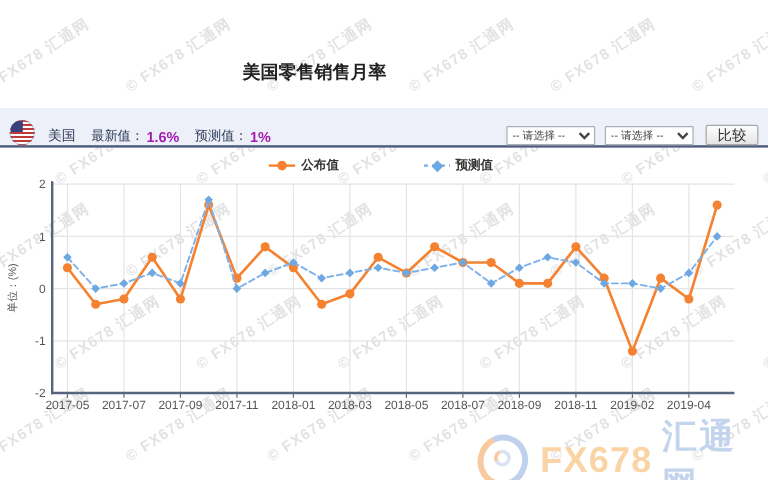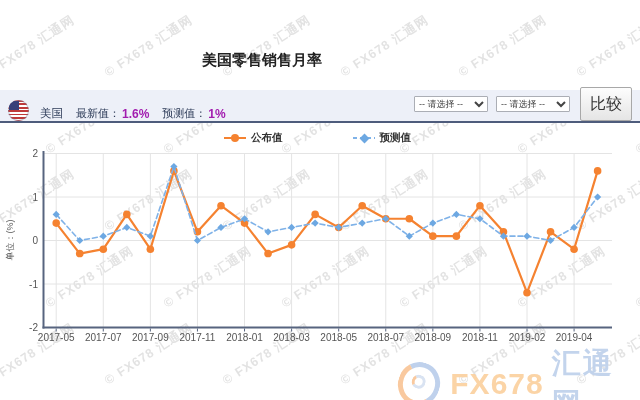--- a/index.html
+++ b/index.html
@@ -35,21 +35,21 @@
   .metric-label{margin-left:13px;}
   .metric-value{margin-left:2px;font-weight:bold;font-size:12px;color:#a21caf;}
   .bar-right{margin-left:auto;margin-right:8px;display:flex;align-items:center;}
   .compare-label{color:#ff6600;font-weight:bold;font-size:11px;margin-right:5px;}
   .compare-select{
     width:74px;height:16px;font-size:9px;color:#444;background:#fff;
     border:1px solid #abaeb5;border-radius:1px;margin-right:8px;
     font-family:"Liberation Sans","DejaVu Sans",sans-serif;
   }
   .compare-btn{
-    height:34px;line-height:14px;padding:0 9px;font-size:16px;color:#333;
+    height:17px;line-height:14px;padding:0 9px;font-size:12px;color:#333;
     background:linear-gradient(#fdfdfd,#e5e5e5);border:1px solid #a8a8a8;border-radius:2px;
     margin-left:2px;font-family:"Liberation Sans","DejaVu Sans",sans-serif;
   }
   
   .legend{position:absolute;top:131px;left:224px;z-index:3;display:flex;gap:70px;}
   .legend-item{display:flex;align-items:center;cursor:pointer;}
   .legend-swatch{position:relative;width:22px;height:2px;margin-right:5px;}
   .legend-swatch.solid{background:#f58230;}
   .legend-swatch.dashed{background:repeating-linear-gradient(90deg,#7fb2e8 0 4px,transparent 4px 7px);}
   .legend-swatch .dot{

